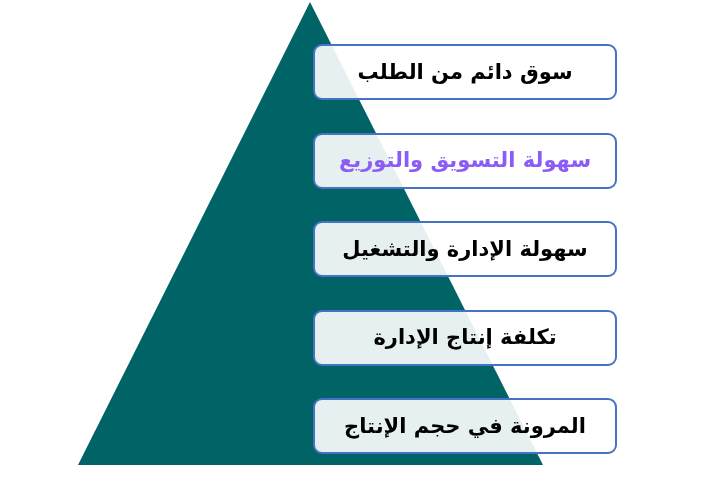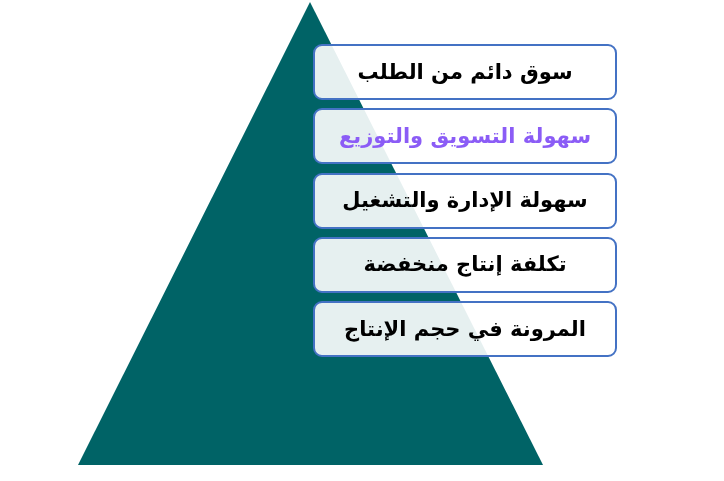--- a/index.html
+++ b/index.html
@@ -31,21 +31,21 @@
     height: 481px;
     display: block;
   }
 
   
   .box-stack {
     position: absolute;
     left: 313px;
     top: 44px;
     width: 304px;
-    height: 313px;
+    height: 410px;
     display: flex;
     flex-direction: column;
     justify-content: space-between;
   }
 
   .pyramid-box {
     position: relative;
     height: 56px;
     box-sizing: border-box;
     border: 2px solid #4472C4;
@@ -91,21 +91,21 @@
     <div class="pyramid-box" style="border-color: rgb(68, 114, 196);">
       <span class="pyramid-box-label" style="color: #8b5cf6;">سهولة التسويق والتوزيع</span>
     </div>
 
     <div class="pyramid-box" style="border-color: rgb(68, 114, 196);">
       <span class="pyramid-box-label" style="color: rgb(0, 0, 0);">سهولة الإدارة والتشغيل</span>
     </div>
 
 
     <div class="pyramid-box" style="border-color: rgb(68, 114, 196);">
-      <span class="pyramid-box-label" style="color: rgb(0, 0, 0);">تكلفة إنتاج منخفضة</span>
+      <span class="pyramid-box-label" style="color: rgb(0, 0, 0);">تكلفة إنتاج الإدارة</span>
     </div>
 
     <div class="pyramid-box" style="border-color: rgb(68, 114, 196); align-items: center;">
       <span class="pyramid-box-label" style="color: rgb(0, 0, 0);">المرونة في حجم الإنتاج</span>
     </div>
 
   </div>
 </div>
 
 </body></html>

